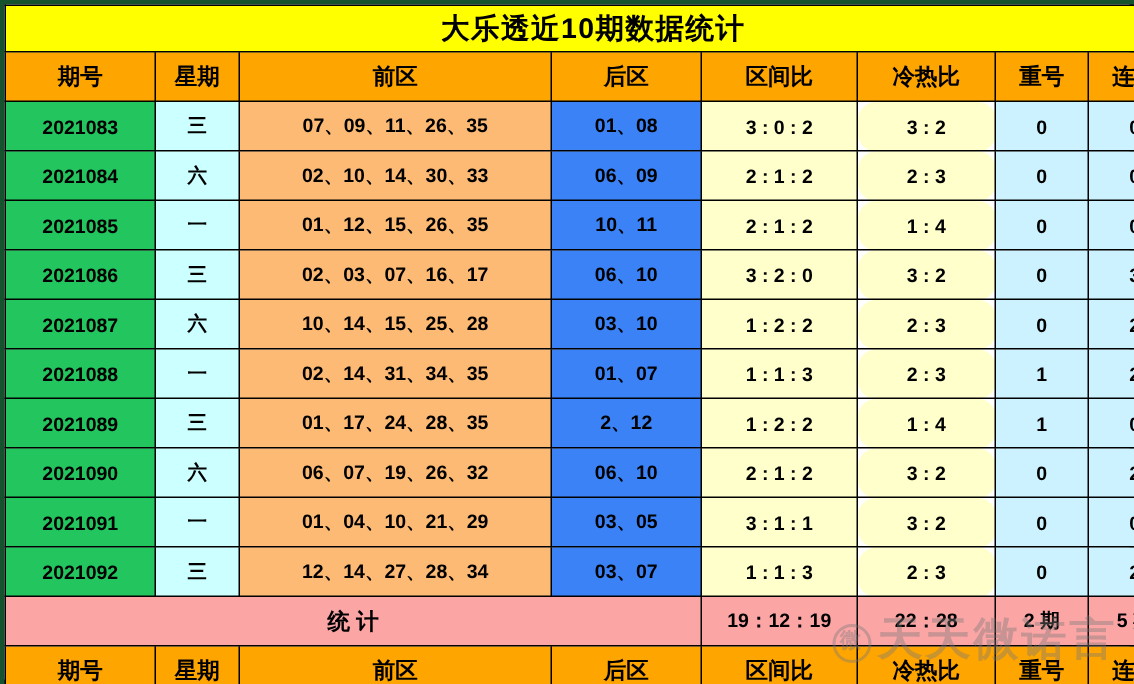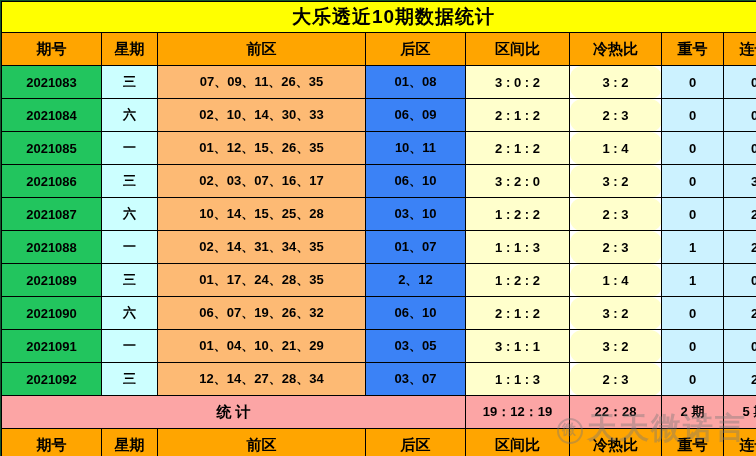--- a/index.html
+++ b/index.html
@@ -6,21 +6,21 @@
   body{
     width:756px;height:456px;
     background:#ffffff;
     font-family:"Liberation Sans","DejaVu Sans",sans-serif;
     overflow:hidden;
   }
   #wrap{
     position:relative;
     width:756px;height:456px;
     box-sizing:border-box;
-    border:1px solid #14532d;
+    border:3px solid #14532d;
     background:#fff;
   }
   table{
     border-collapse:collapse;
     width:752px;
     table-layout:fixed;
   }
   td,th{
     border:1px solid #000;
     text-align:center;

